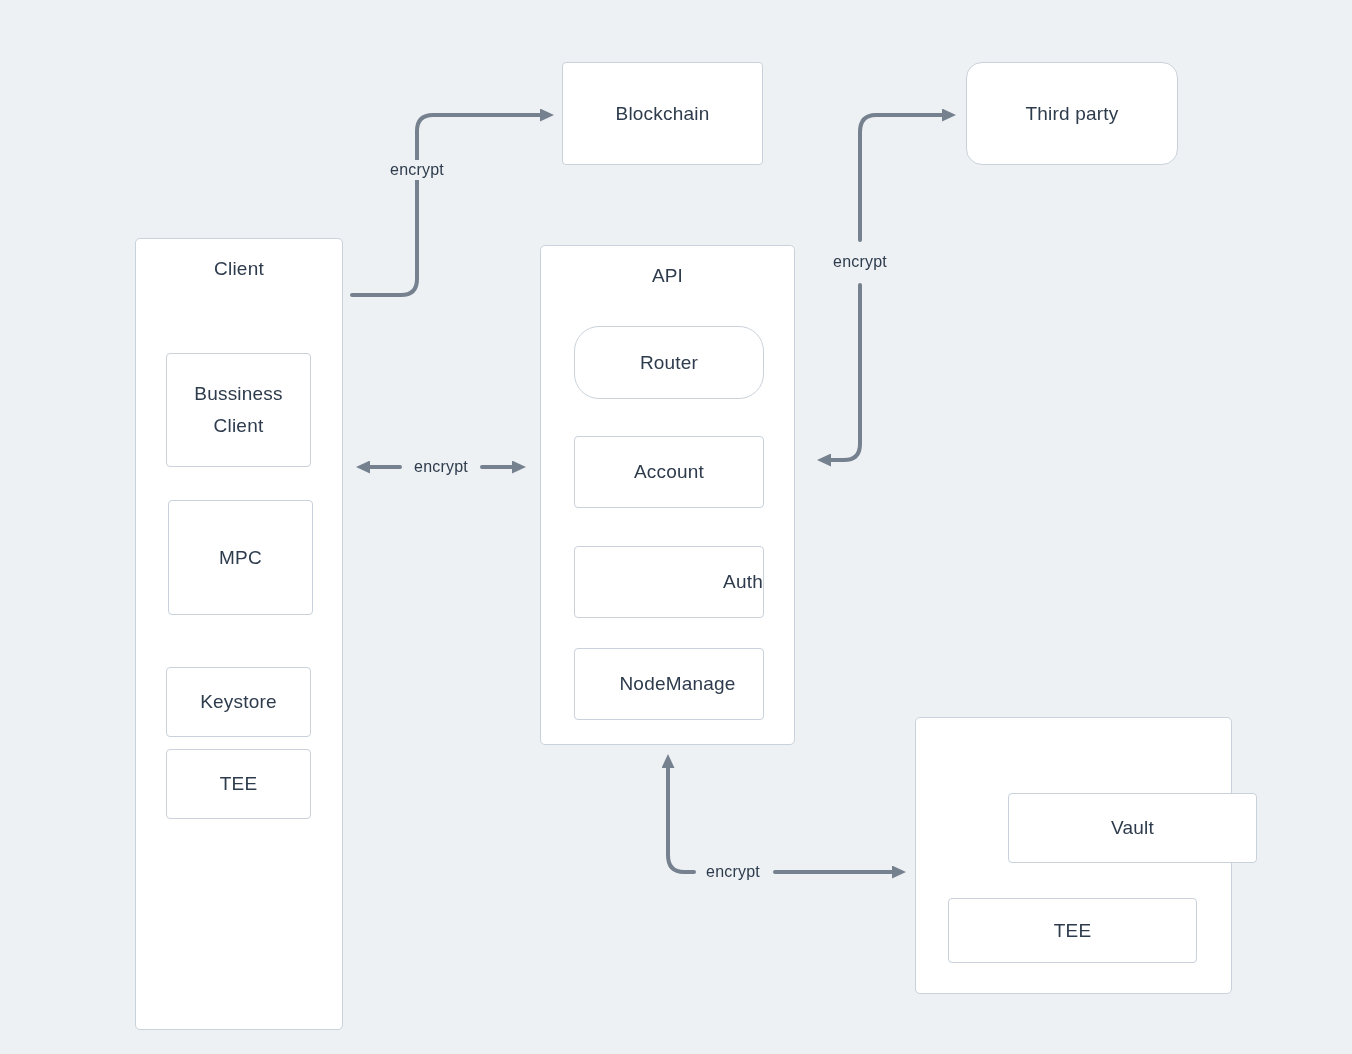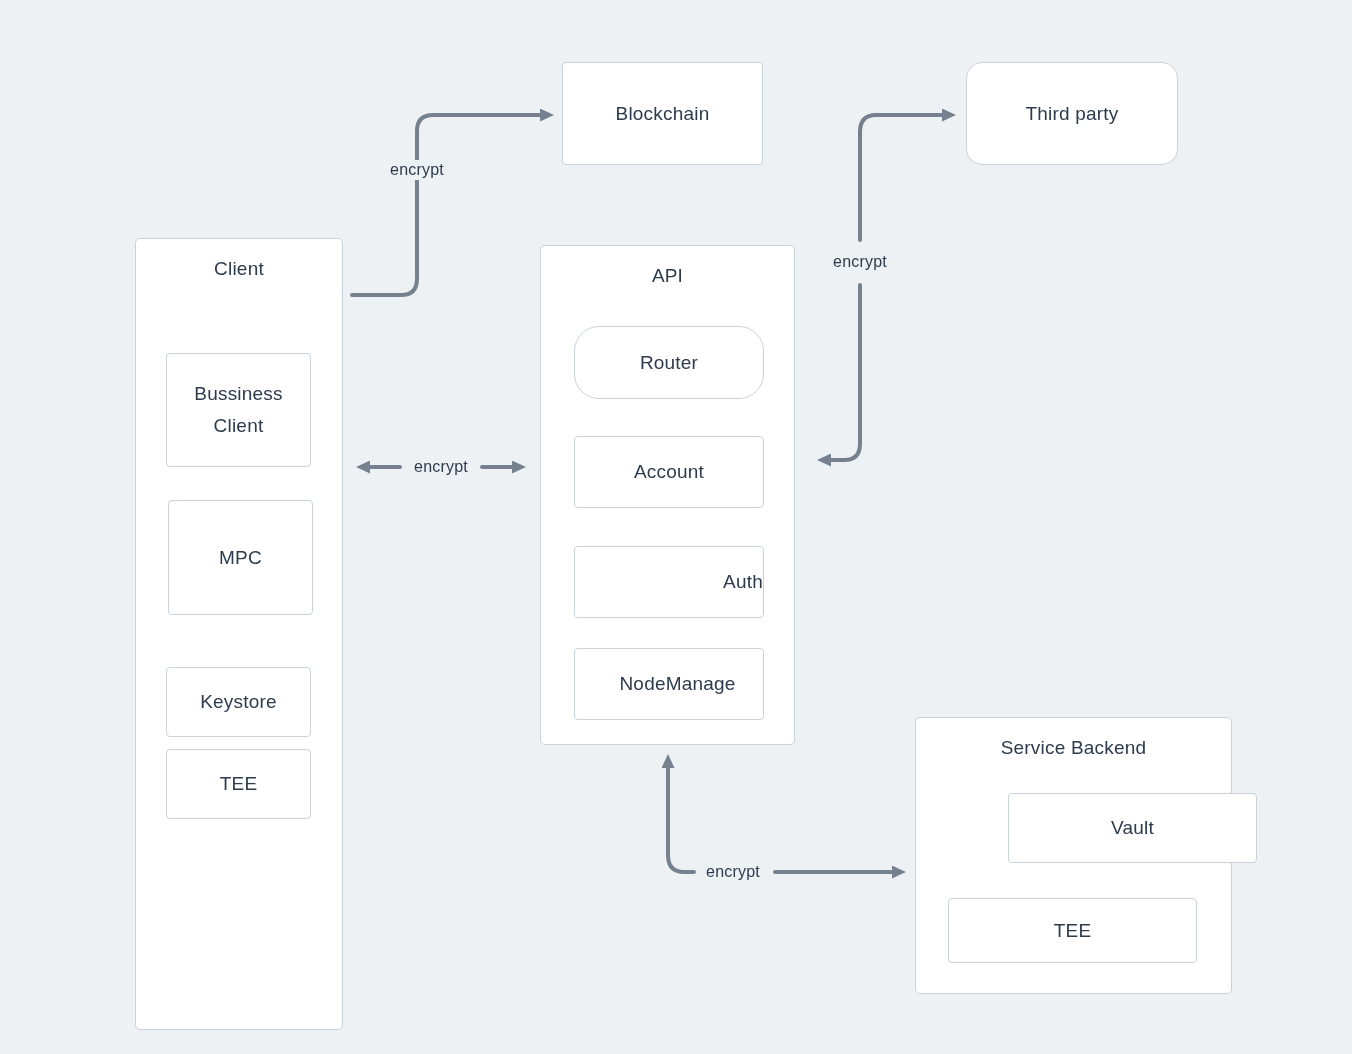--- a/index.html
+++ b/index.html
@@ -71,21 +71,20 @@
     </div>
     <div class="box leaf" style="left:33px;top:300px;width:190px;height:72px;justify-content:flex-end;">
       <span>Auth</span>
     </div>
     <div class="box leaf" style="left:33px;top:402px;width:190px;height:72px;padding-left:17px;">
       <span>NodeManage</span>
     </div>
   </div>
 
   <div class="box" style="left:915px;top:717px;width:317px;height:277px;">
-    <div class="group-title">Service Backend</div>
     <div class="box leaf" style="left:44px;top:75px;width:249px;height:70px;margin-left:48px;">
       <span>Vault</span>
     </div>
     <div class="box leaf" style="left:32px;top:180px;width:249px;height:65px;">
       <span>TEE</span>
     </div>
   </div>
 
   <svg class="edges" xmlns="http://www.w3.org/2000/svg">
     <defs>

